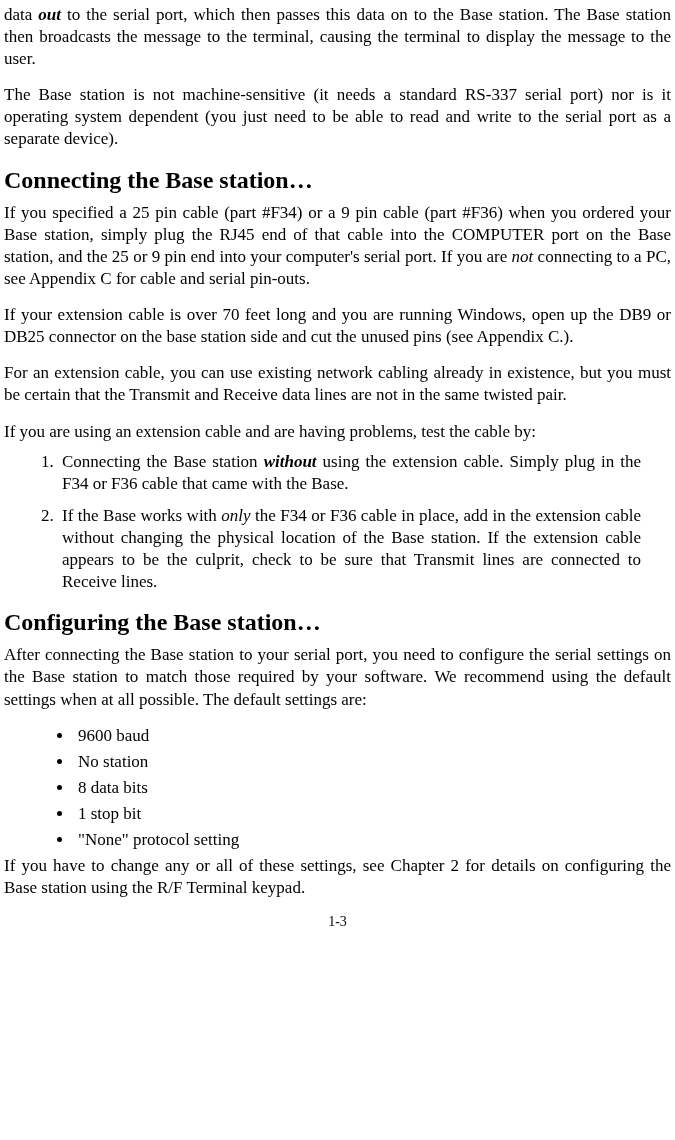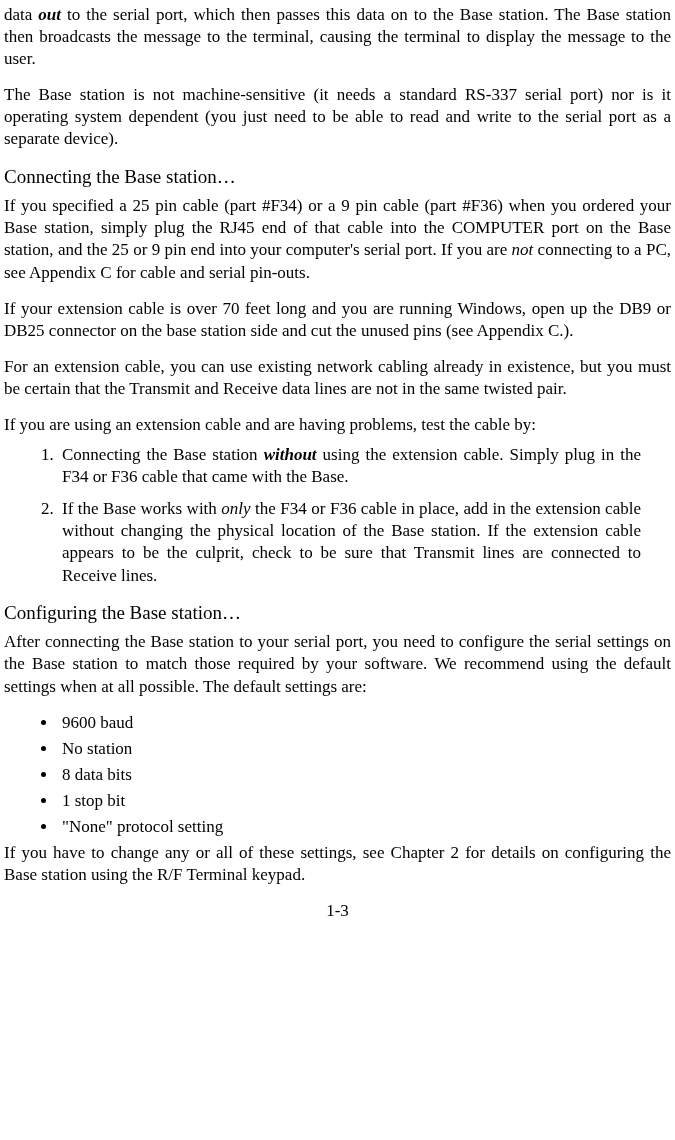--- a/index.html
+++ b/index.html
@@ -10,22 +10,22 @@
       background: #fff;
       margin: 0;
       padding: 4px 4px 30px 4px;
       width: 667px;
     }
     p {
       margin: 0 0 14px 0;
       text-align: justify;
     }
     h2 {
-      font-size: 19px;
-      font-weight: normal;
+      font-size: 24px;
+      font-weight: bold;
       margin: 14px 0 6px 0;
     }
     .bold { font-weight: normal; }
     .italic { font-style: italic; }
     .bold-italic { font-weight: bold; font-style: italic; }
     ol {
       margin: 8px 0 14px 0;
       padding-left: 54px;
     }
     ol li {
@@ -35,25 +35,26 @@
       padding-left: 4px;
     }
     ul {
       margin: 8px 0 0 0;
       padding-left: 54px;
       list-style-type: disc;
     }
     ul li {
       margin-bottom: 4px;
       padding-left: 4px;
+      margin-left: 16px;
     }
     .footer {
       text-align: center;
       margin-top: 4px;
-      font-size: 17px;
+      font-size: 14px;
     }
     .no-bottom { margin-bottom: 0; }
   </style>
 </head>
 <body>
 
 <p><span>data </span><span class="bold-italic">out</span><span> to the serial port, which then passes this data on to the Base station. The Base station then broadcasts the message to the terminal, causing the terminal to display the message to the user.</span></p>
 
 <p>The Base station is not machine-sensitive (it needs a standard RS-337 serial port) nor is it operating system dependent (you just need to be able to read and write to the serial port as a separate device).</p>
 

